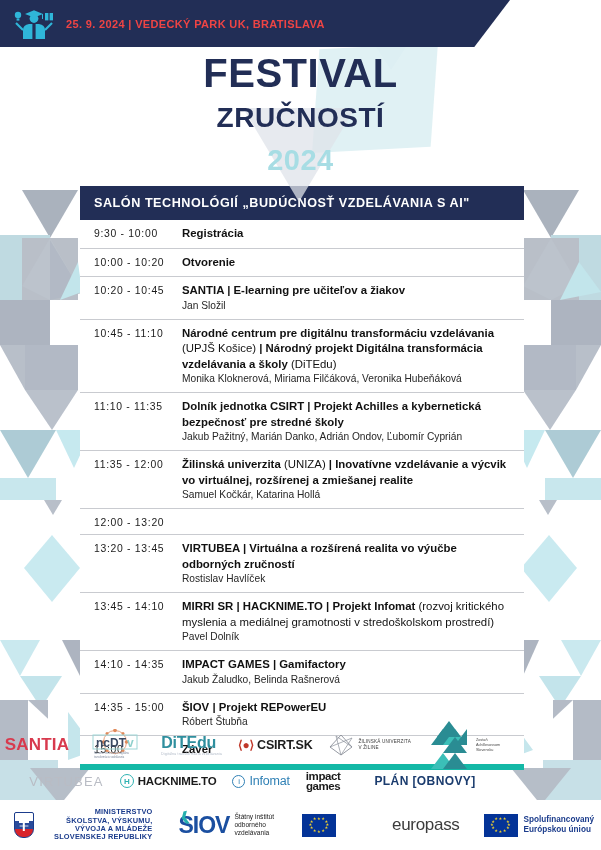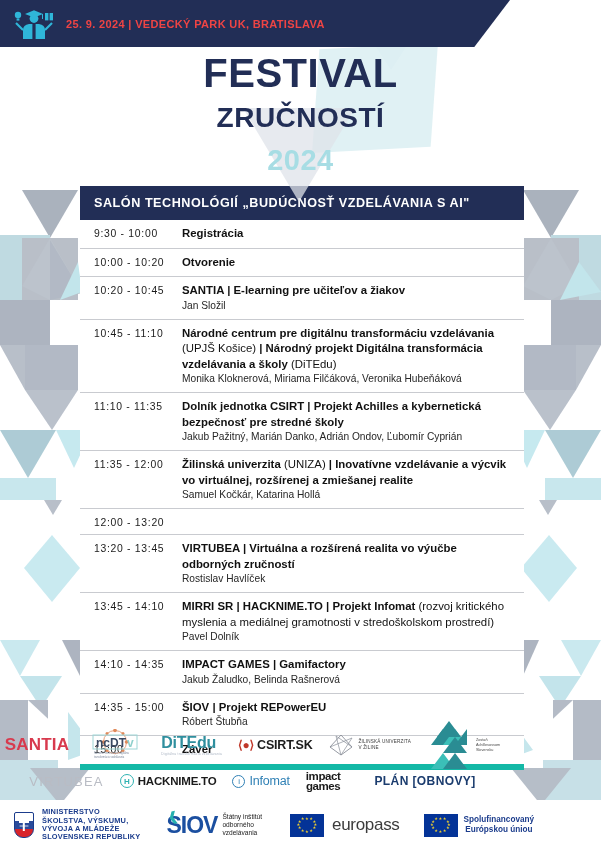--- a/index.html
+++ b/index.html
@@ -220,22 +220,23 @@
     transform: translateX(-50%);
   }
   .slovak-crest::after {
     content: "";
     position: absolute; left: 50%; top: 8px;
     width: 10px; height: 2.4px; background: #ffffff;
     transform: translateX(-50%);
     box-shadow: 0 4px 0 -0.6px #ffffff;
   }
   .ministry-text {
-    margin-left: 8px;
+    margin-left: 20px;
     line-height: 8.3px;
+    text-align: right;
   }
   .ministry-text .l1 { color: #1b3c8c; font-size: 7.4px; font-weight: bold; letter-spacing: .2px;}
   .ministry-text .l2 { color: #1b3c8c; font-size: 7.4px; font-weight: bold; letter-spacing: .2px;}
 
   .siov-logo { display: flex; align-items: center; }
   .siov-mark {
     font-size: 23px; font-weight: bold; color: #1b4fa0;
     letter-spacing: -1px; position: relative; line-height: 23px;
   }
   .siov-mark .swoosh {
@@ -245,21 +246,21 @@
   .siov-text { margin-left: 5px; line-height: 8px; color: #1b1b1b; font-size: 6.6px; }
 
   .eu-flag {
     width: 34px; height: 23px; background: #043397;
     position: relative; flex: 0 0 auto;
   }
   .eu-star {
     position: absolute; color: #f6d32d; font-size: 4.2px; line-height: 4.2px;
   }
   .europass-text { margin-left: 8px; font-size: 17px; color: #3c3c3c; letter-spacing: -.3px; }
-  .cofund-text { margin-left: 6px; font-size: 8.2px; color: #1b3c8c; font-weight: bold; line-height: 10px; text-align: center; }
+  .cofund-text { margin-left: 6px; font-size: 8.2px; color: #1b3c8c; font-weight: bold; line-height: 10px; }
 </style>
 </head>
 <body>
 
 <div id="poster">
 
   <div class="deco-layer">
     <svg width="601" height="850" viewBox="0 0 601 850">
 
       <g opacity="0.95">
@@ -556,21 +557,21 @@
         <span class="swoosh">❰</span>
         <span>SIOV</span>
       </div>
       <div class="siov-text">
         <div>Štátny inštitút</div>
         <div>odborného</div>
         <div>vzdelávania</div>
       </div>
     </div>
 
-    <div class="bs-cell" style="margin-left:28px;">
+    <div class="bs-cell" style="margin-left:28px;gap:48px;">
       <div class="eu-flag" id="eu-flag-1">
           <span class="eu-star" style="left: 15px; top: 3px;">★</span>
           <span class="eu-star" style="left: 19.25px; top: 3.87083px;">★</span>
           <span class="eu-star" style="left: 22.3612px; top: 6.25px;">★</span>
           <span class="eu-star" style="left: 23.5px; top: 9.5px;">★</span>
           <span class="eu-star" style="left: 22.3612px; top: 12.75px;">★</span>
           <span class="eu-star" style="left: 19.25px; top: 15.1292px;">★</span>
           <span class="eu-star" style="left: 15px; top: 16px;">★</span>
           <span class="eu-star" style="left: 10.75px; top: 15.1292px;">★</span>
           <span class="eu-star" style="left: 7.63878px; top: 12.75px;">★</span>

